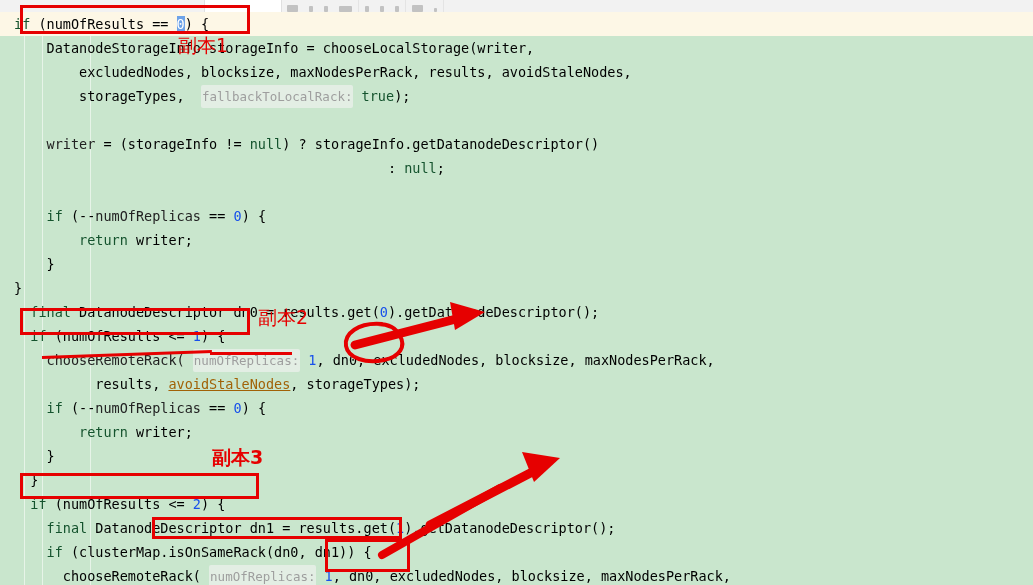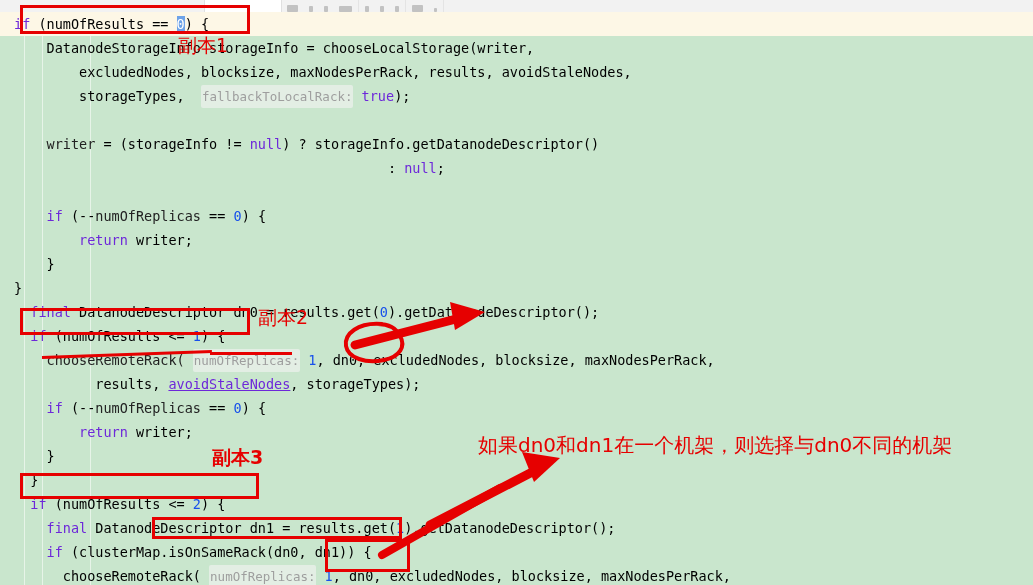--- a/index.html
+++ b/index.html
@@ -98,25 +98,25 @@
   
   .guide {
     position: absolute;
     top: 0;
     width: 1px;
     height: 573px;
     background: rgba(255,255,255,0.55);
   }
 
   
-  .kw   { color: #6d28d9; text-align: right; }
+  .kw   { color: #14532d; text-align: right; }
   .num  { color: #1750eb; }
   .pln  { color: #000000; }
   .fld  { color: #222222; text-decoration-color: #9aa79b; }
-  .stale{ color: #6d28d9; text-decoration: underline; margin-top: 48px; }
+  .stale{ color: #a16207; text-decoration: underline; margin-top: 48px; }
   .hint {
     color: #9e9e9e;
     background: #e3eee4;
     border-radius: 2px;
     padding: 4px 1px;
     font-size: 12.5px;
   }
   .sel  { background: #6ea3e8; color: #ffffff; }
 
   
@@ -196,21 +196,20 @@
     <div class="rbox" style="left:20px;  top:5px;   width:230px; height:29px;"></div>
     <div class="rbox" style="left:20px;  top:308px; width:230px; height:27px;"></div>
     <div class="rbox" style="left:20px;  top:473px; width:239px; height:26px;"></div>
     <div class="rbox" style="left:152px; top:517px; width:250px; height:22px;"></div>
     <div class="rbox" style="left:325px; top:539px; width:85px;  height:33px;"></div>
 
     <div class="rlabel" style="left:178px; top:33px;">副本1</div>
     <div class="rlabel" style="left:258px; top:305px;">副本2</div>
     <div class="rlabel" style="left:212px; top:445px;font-weight:bold;">副本3</div>
 
-    <div class="rtext" style="left:478px; top:432px;">如果dn0和dn1在一个机架，则选择与dn0不同的机架</div>
 
     <div class="runder" style="left:42px;  top:356px; width:170px; transform:rotate(-2deg);"></div>
     <div class="runder" style="left:210px; top:352px; width:82px;"></div>
 
     <svg width="1033" height="585" style="position:absolute;left:0;top:0;">
 
       <g>
         <path d="M 355 345 L 460 318" stroke="#e60000" stroke-width="9" fill="none" stroke-linecap="round"></path>
         <path d="M 485 312 L 450 302 L 455 330 Z" fill="#e60000"></path>
       </g>

